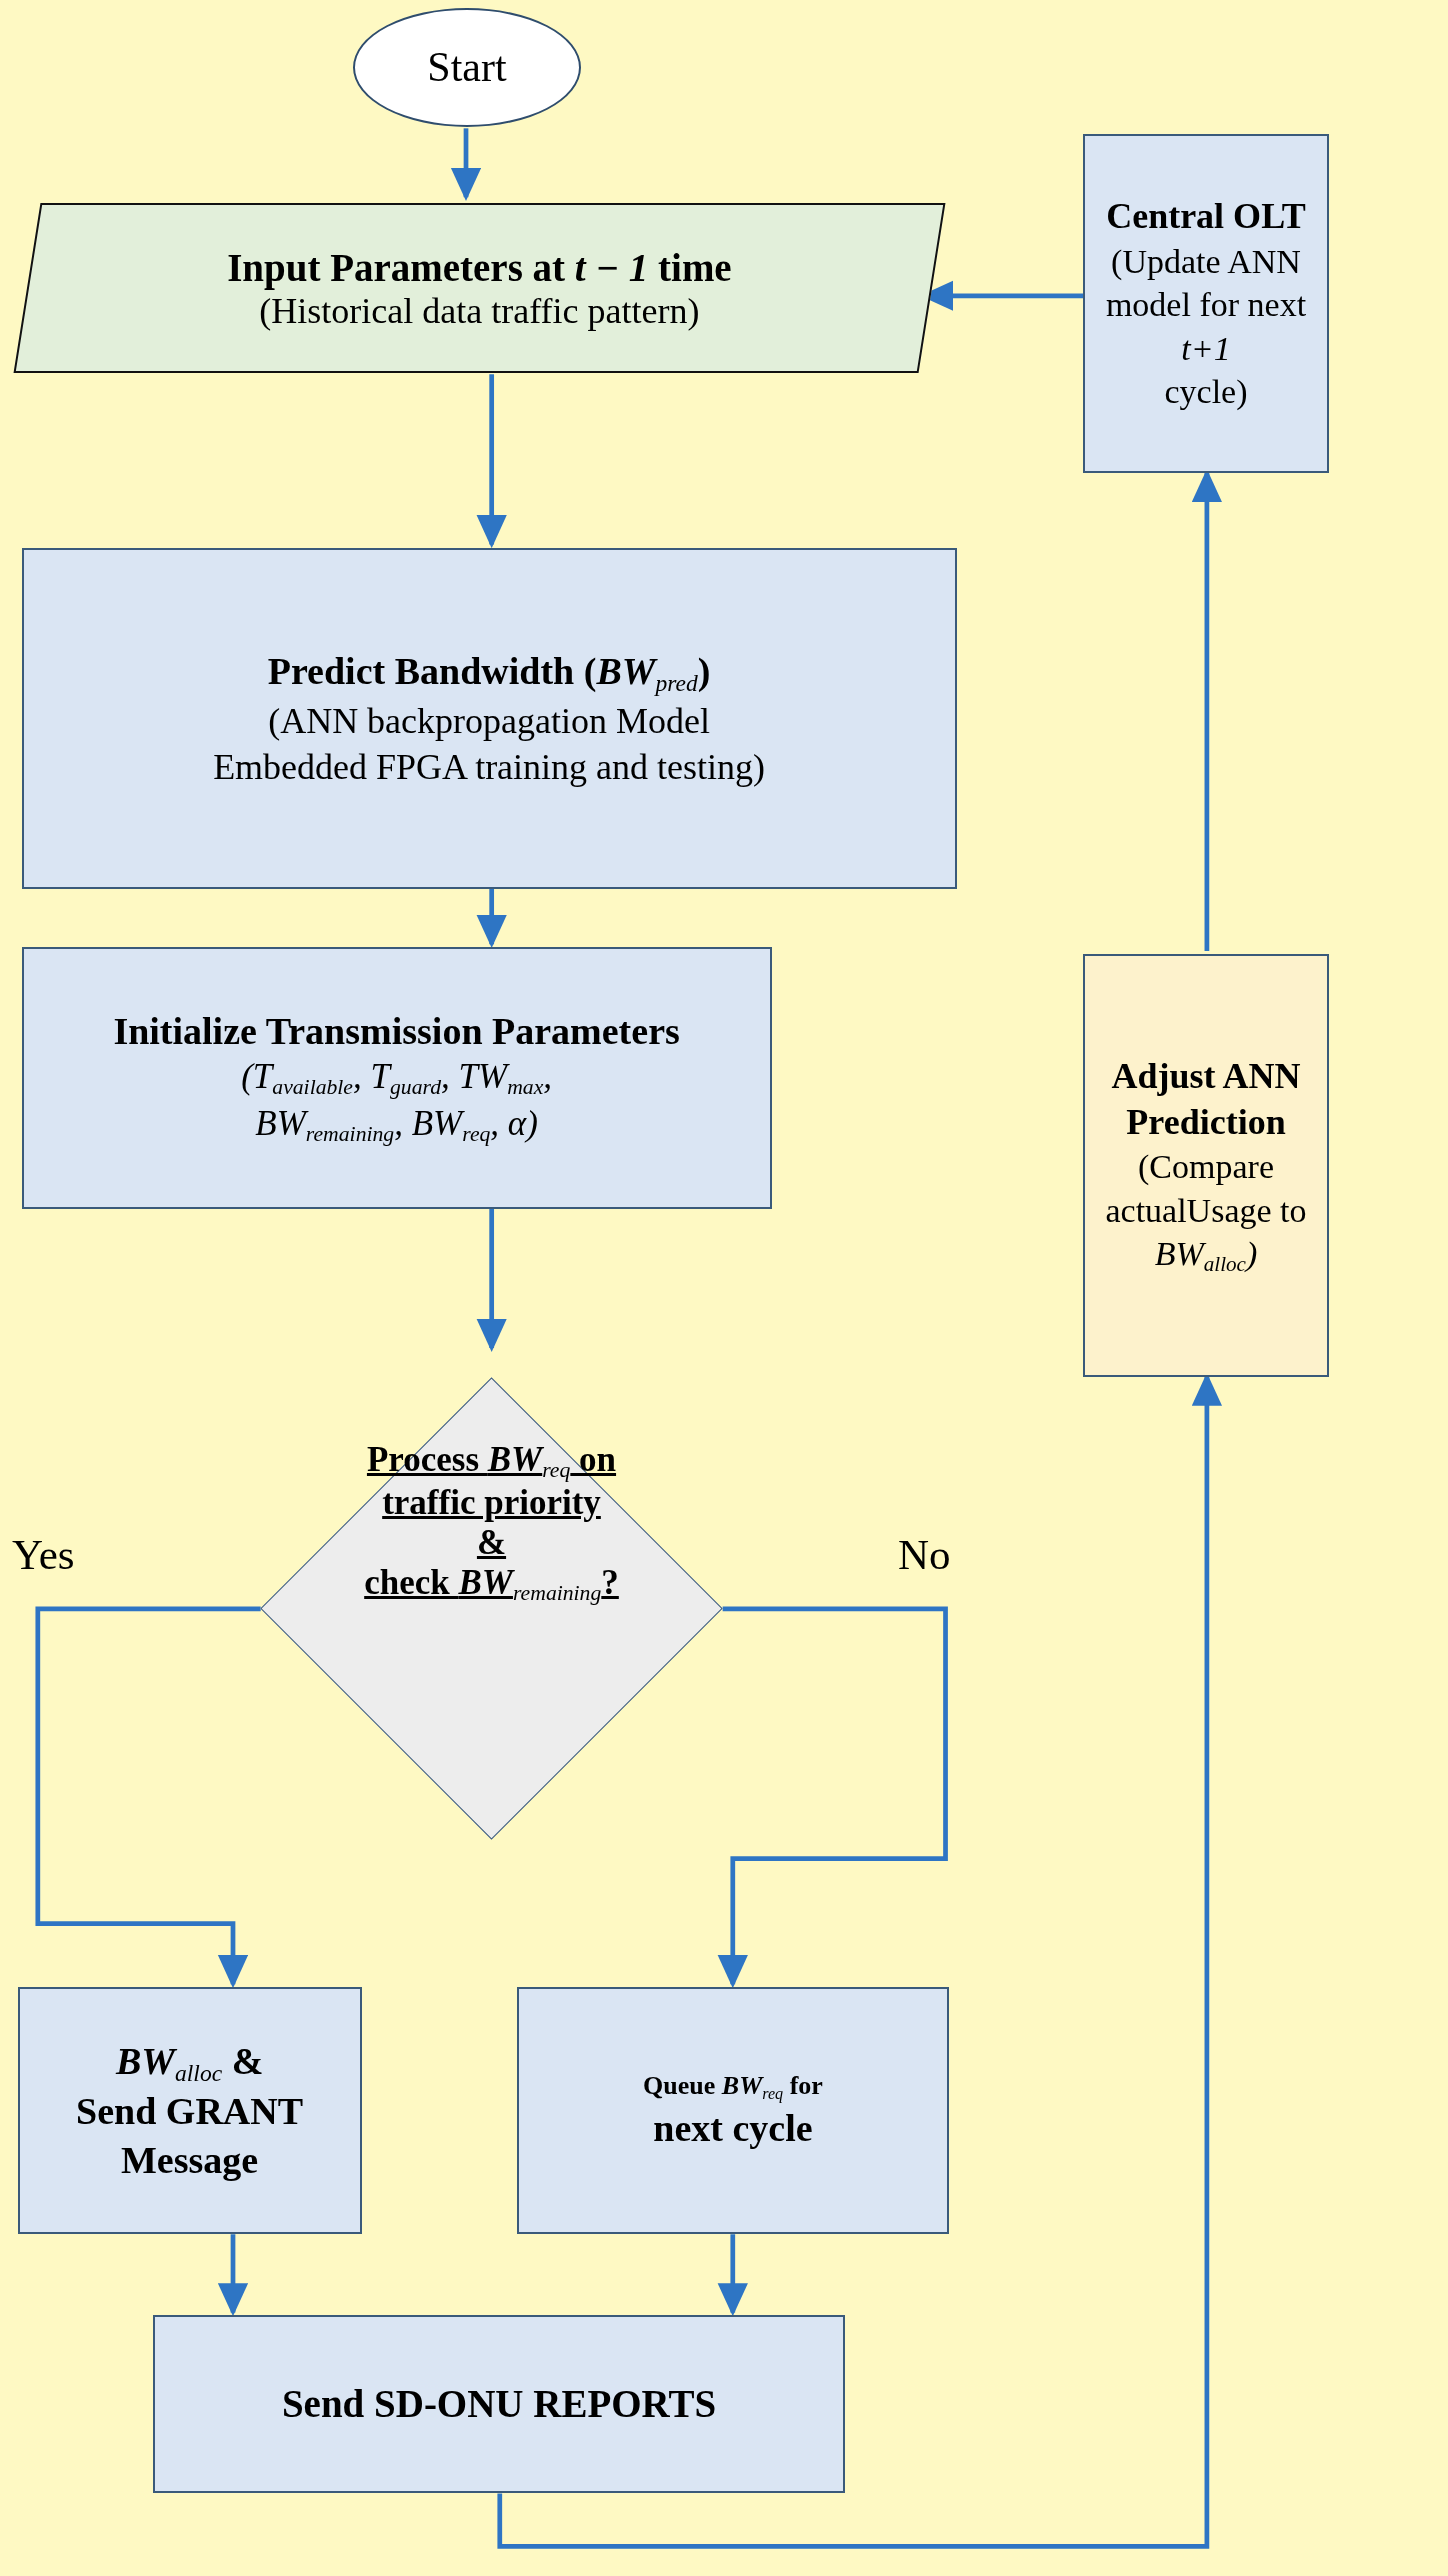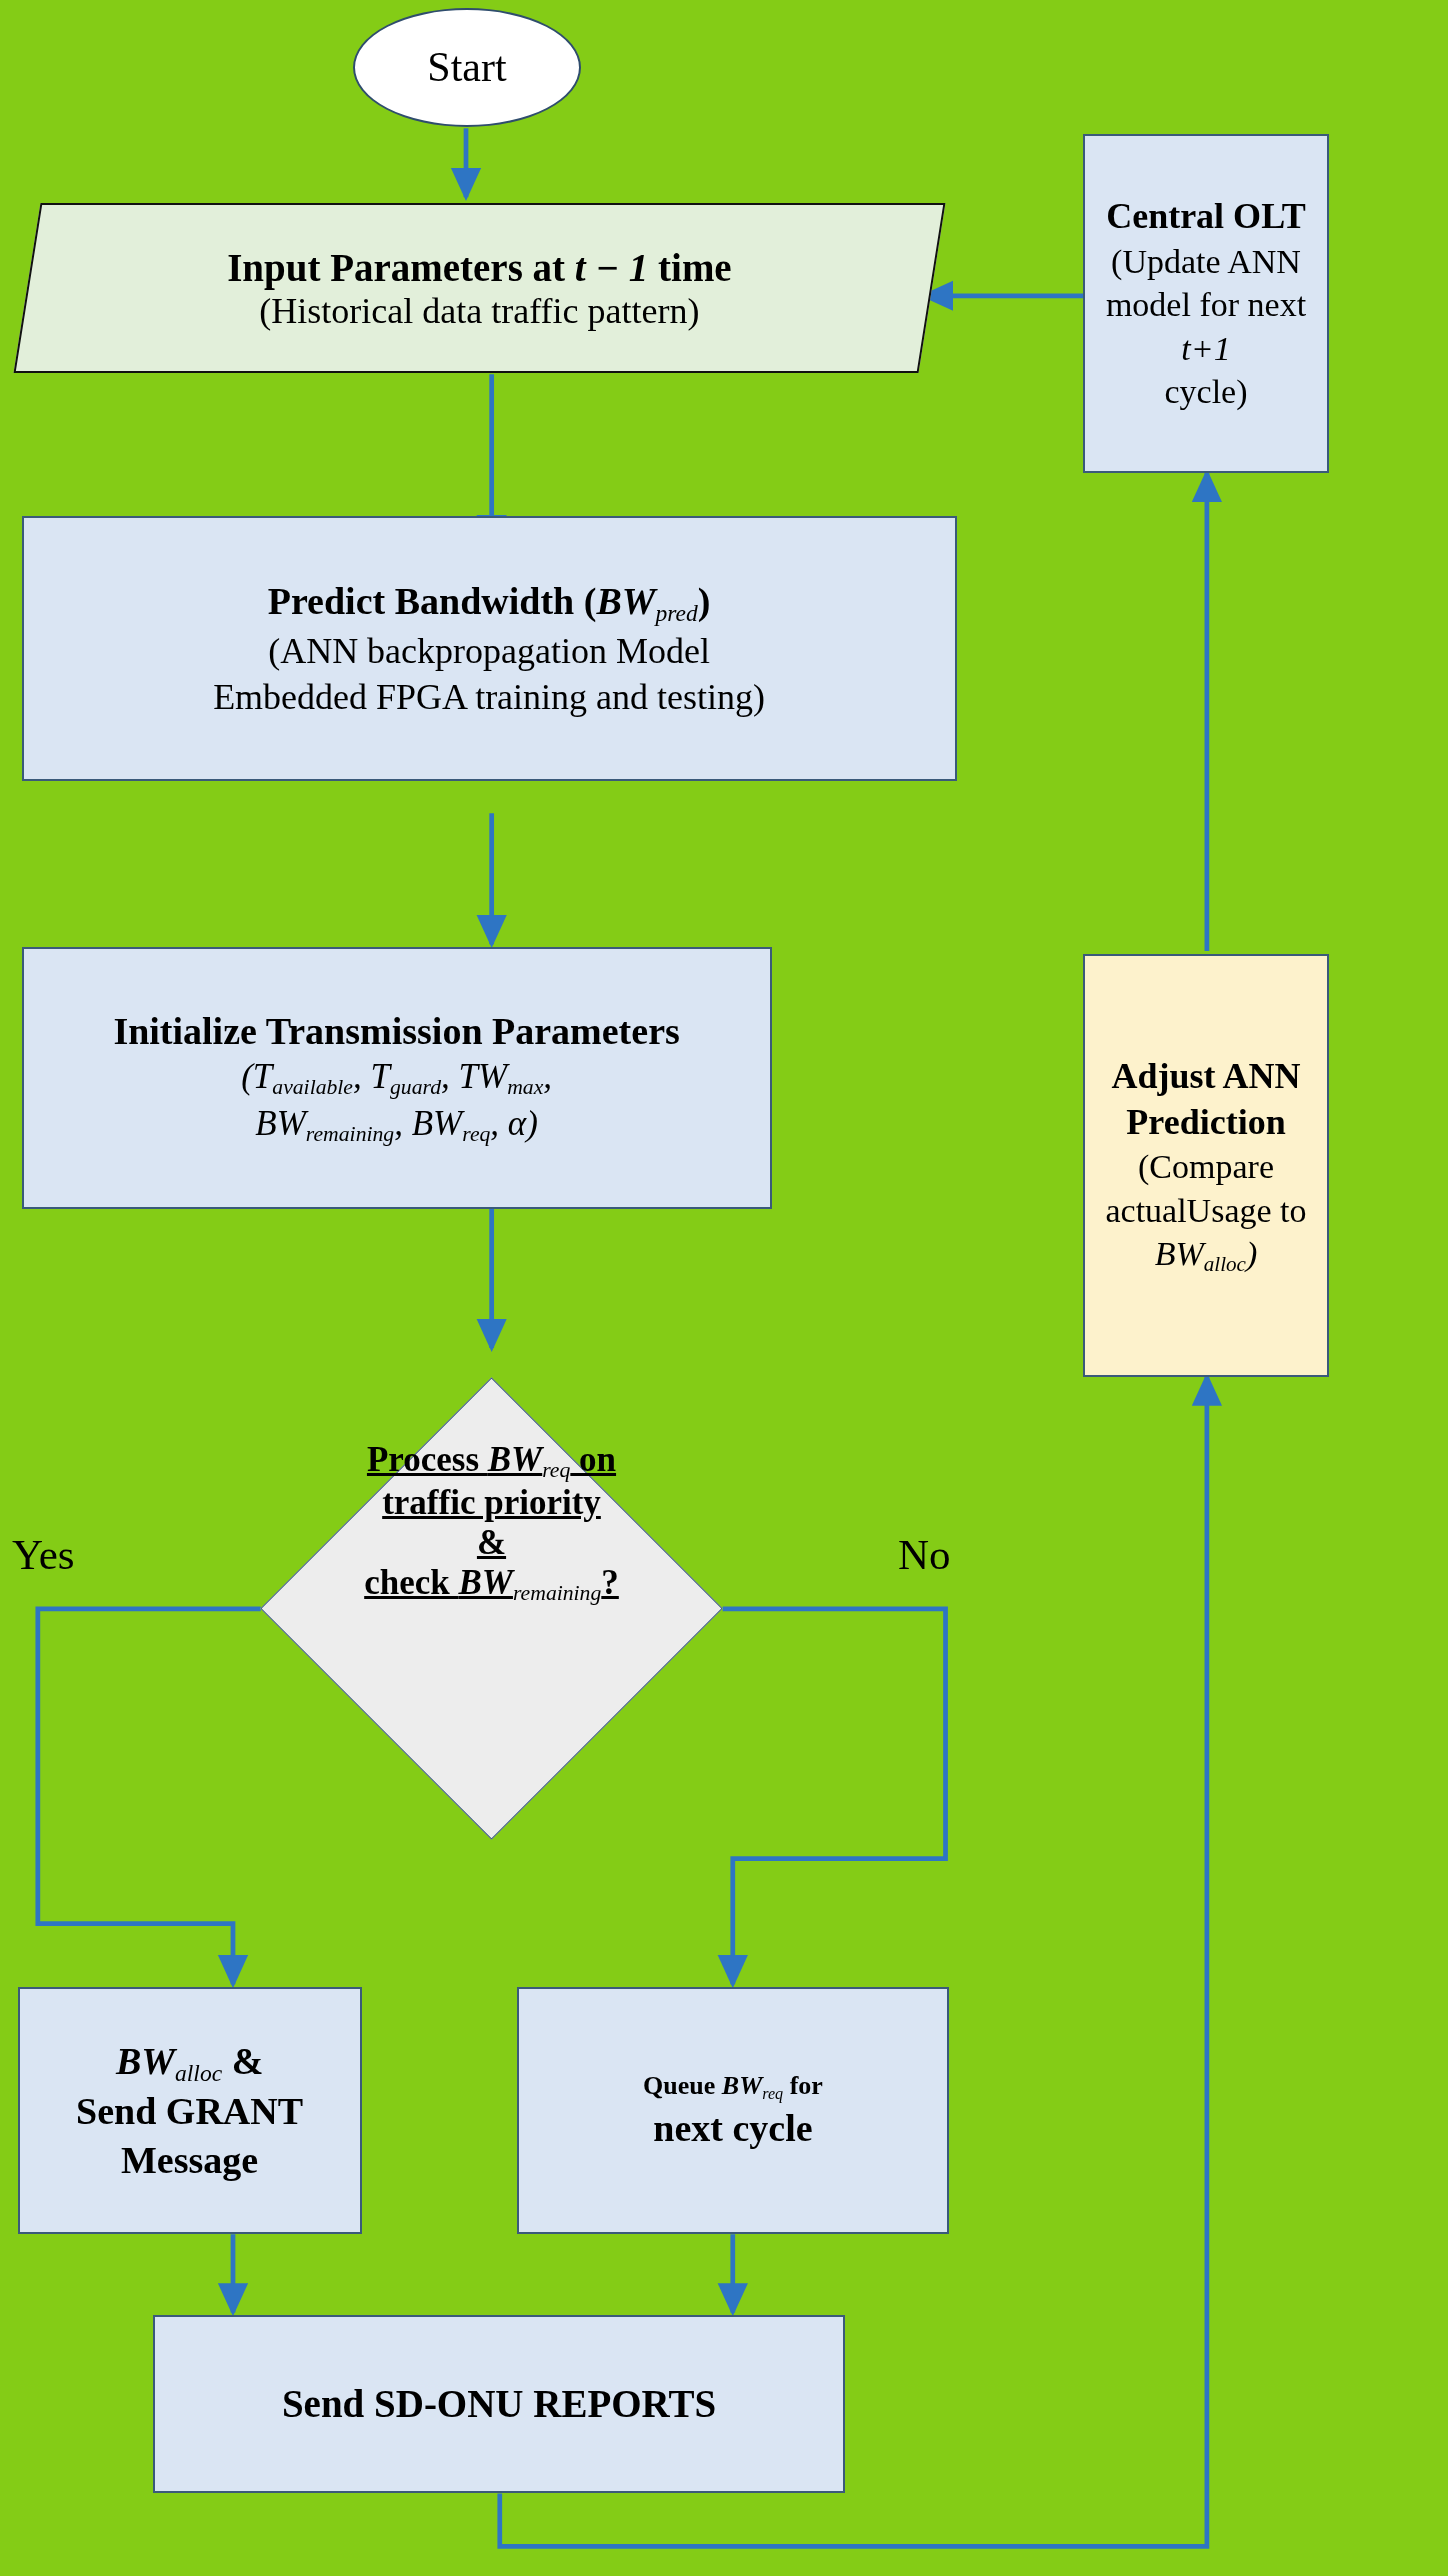--- a/index.html
+++ b/index.html
@@ -5,21 +5,21 @@
 <style>
   html,body{margin:0;padding:0;background:#ffffff;}
   body{
     font-family:"Liberation Serif","DejaVu Serif",serif;
     color:#000000;
   }
   #canvas{
     position:relative;
     width:1448px;
     height:2576px;
-    background:#84cc16;
+    background:#fef9c3;
     overflow:hidden;
   }
   svg#wires{
     position:absolute;
     left:0; top:0;
     width:1448px;
     height:2576px;
     pointer-events:none;
   }
   .node{
@@ -160,21 +160,21 @@
 
   <div class="node process" style="left:1083px; top:134px; width:246px; height:339px;">
     <span class="txt" style="font-size:34px;text-align:center;">
       <span class="line b" style="font-size:36px;">Central OLT</span>
       <span class="line">(Update ANN</span>
       <span class="line"><span>model for next </span><span class="it">t+1</span></span>
       <span class="line">cycle)</span>
     </span>
   </div>
 
-  <div class="node process" style="left:21.6px; top:516px; width:935px; height:265px;">
+  <div class="node process" style="left:21.6px; top:548px; width:935px; height:341px;">
     <span class="txt">
       <span class="line b" style="font-size:38px;"><span>Predict Bandwidth (</span><span class="bi">BW</span><sub>pred</sub><span>)</span></span>
       <span class="line" style="font-size:36px;">(ANN backpropagation Model</span>
       <span class="line" style="font-size:36px;">Embedded FPGA training and testing)</span>
     </span>
   </div>
 
   <div class="node process" style="left:21.6px; top:947px; width:750px; height:262px;">
     <span class="txt">
       <span class="line b" style="font-size:38px;">Initialize Transmission  Parameters</span>

